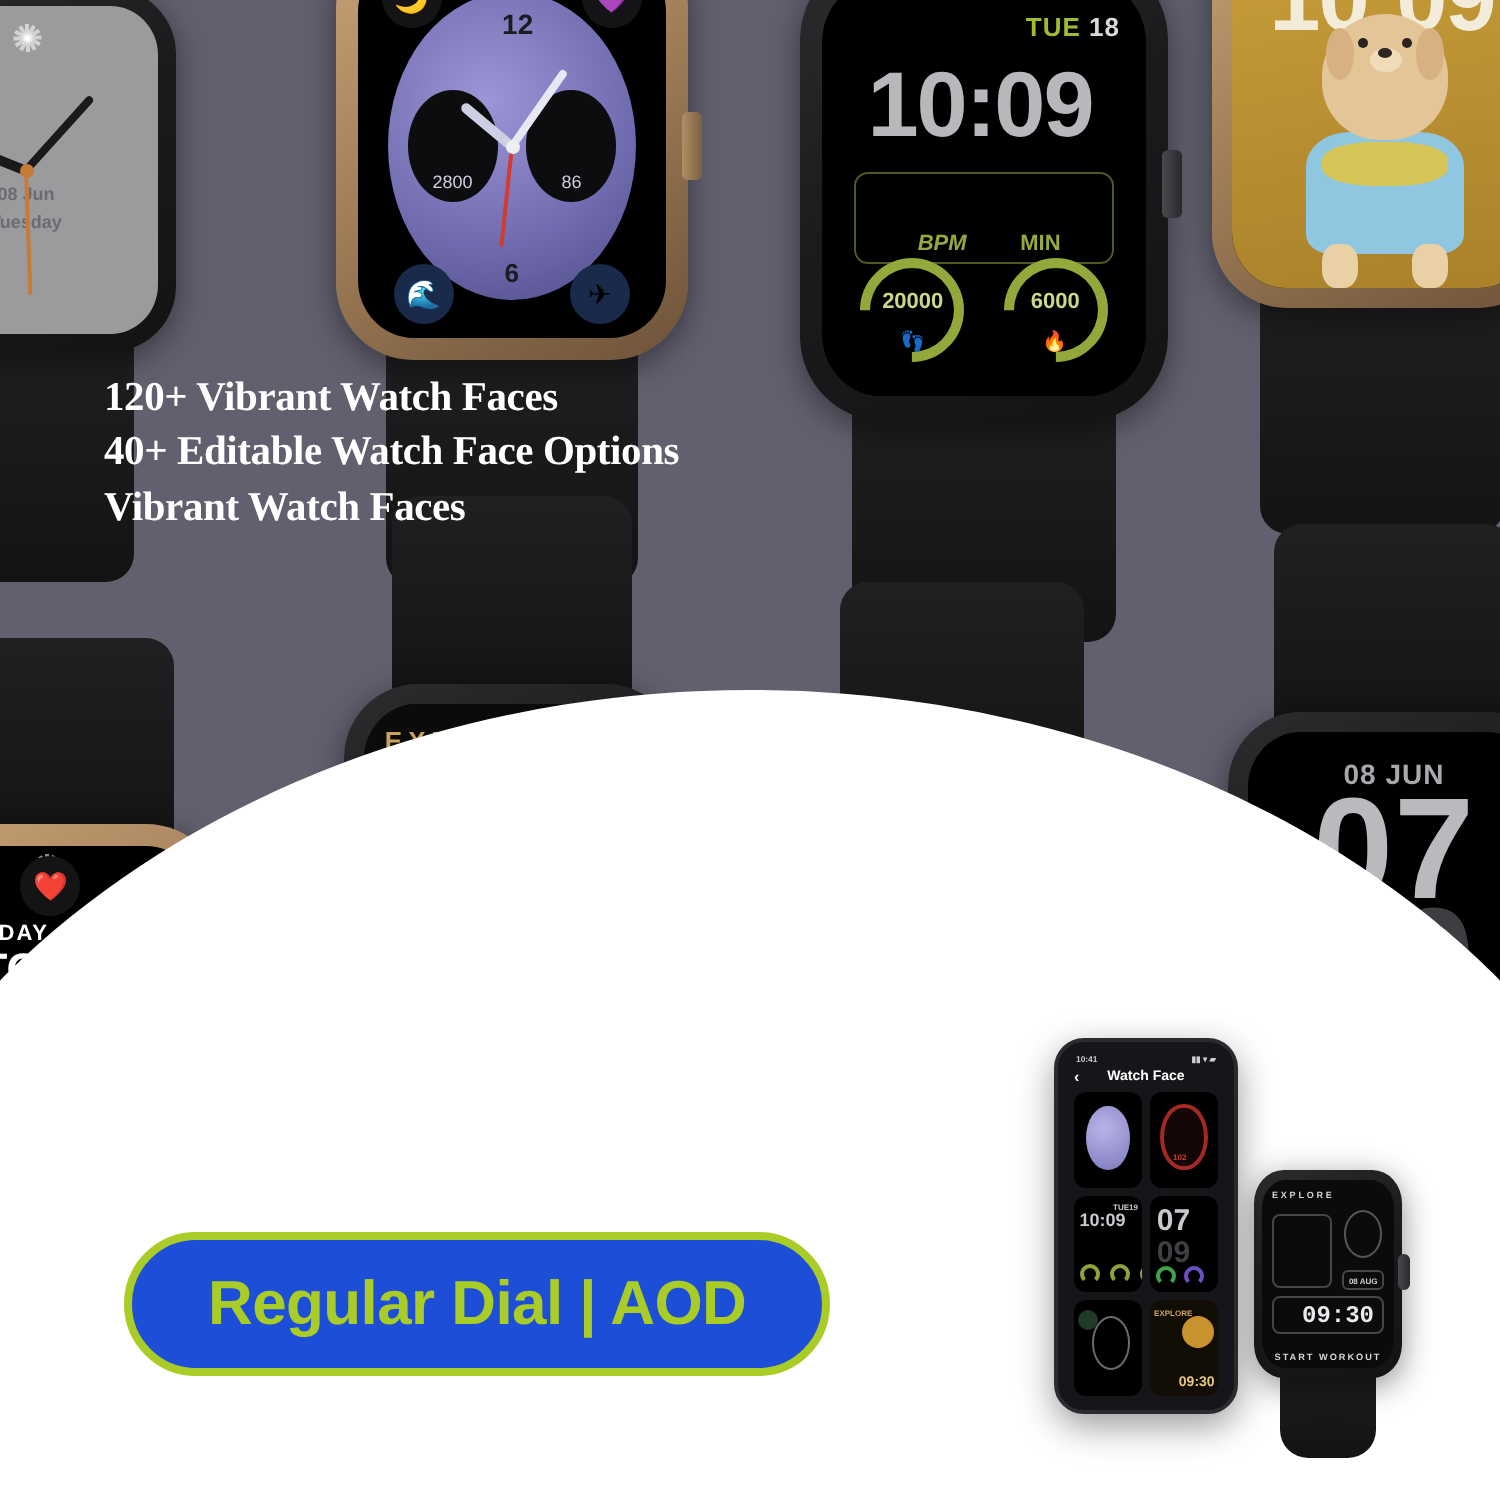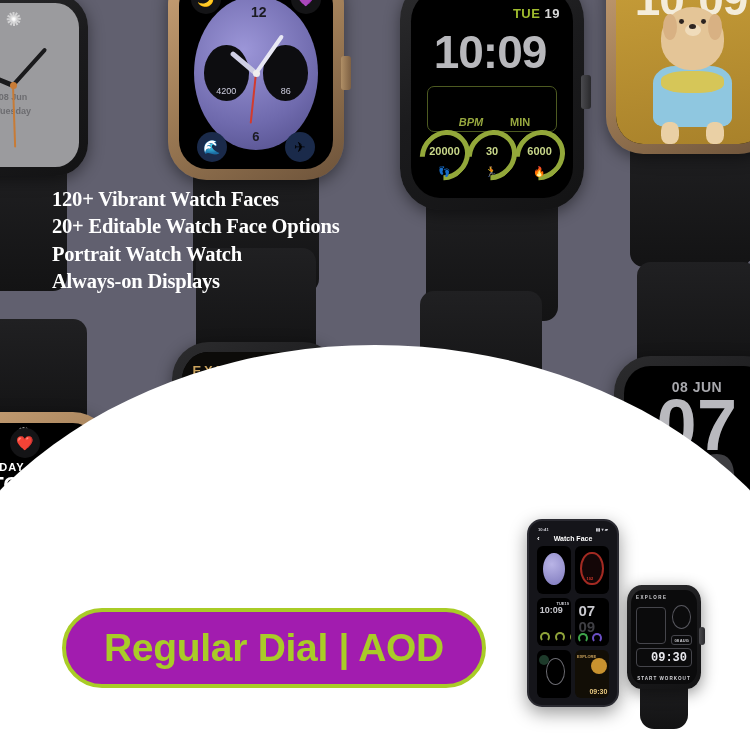--- a/index.html
+++ b/index.html
@@ -145,22 +145,22 @@
   .features {
     position:absolute; left:52px; top:186px; width:430px;
     color:#fff; font-weight:700; font-size:20.5px; line-height:1.33;
     letter-spacing:-.2px;
   }
   .features div { white-space:nowrap;font-family:Liberation Serif, serif; }
 
   .badge {
     position:absolute; left:62px; bottom:62px;
     padding:14px 38px; border:4px solid #a9cc27; border-radius:40px;
-    color:#a9cc27; font-size:39px; font-weight:800; letter-spacing:-.3px;
-    background:#a21caf;
+    color:#a9cc27; font-size:31px; font-weight:800; letter-spacing:-.3px;
+    background:#1d4ed8;
     text-align:right;
   }
 
   
   .phone {
     position:absolute; left:527px; top:519px; width:92px; height:188px;
     background:#15151a; border-radius:15px; border:2px solid #2a2a31;
     box-shadow:0 6px 18px rgba(0,0,0,.4); padding:4px; overflow:hidden; z-index:6;
   }
   .ph-status { display:flex; justify-content:space-between; align-items:center; padding:2px 5px 1px; color:#cfcfd6; font-size:4.2px; font-weight:700; }
@@ -217,57 +217,52 @@
 
       <div class="strap dn"></div>
       <div class="body-shell gold"></div>
       <div class="crown gold"></div>
       <div class="screen">
         <div class="compl" style="left:8%; top:4%;">🌙</div>
         <div class="compl" style="right:8%; top:4%;">💜</div>
         <div class="chr">
           <div class="num" style="left:46%; top:5%; font-size:14px; color:#1b1b22;">12</div>
           <div class="num" style="left:47%; bottom:4%; font-size:13px; color:#1b1b22;">6</div>
-          <div class="sub" style="left:8%; top:32%;">4200</div>
+          <div class="sub" style="left:8%; top:32%;">2800</div>
           <div class="sub" style="right:8%; top:32%;">86</div>
           <div class="hand h" style="transform:translateX(-50%) rotate(-50deg); background:#cfcfe4;"></div>
           <div class="hand m" style="transform:translateX(-50%) rotate(35deg); background:#e8e8f4;"></div>
           <div class="hand s" style="transform:translateX(-50%) rotate(186deg);"></div>
           <div class="pin"></div>
         </div>
         <div class="compl" style="left:12%; bottom:4%; background:#1a2a4a;">🌊</div>
         <div class="compl" style="right:12%; bottom:4%; background:#1a2a4a;">✈</div>
       </div>
     </div>
 
     <div class="watch" style="left:400px; top:-22px; width:184px; height:232px;">
 
       <div class="strap dn"></div>
       <div class="body-shell"></div>
       <div class="crown"></div>
       <div class="screen">
         <div class="f-txt dg-date">
           <span class="lime">TUE</span>
-          <span>19</span>
+          <span>18</span>
         </div>
         <div class="f-txt dg-time">10:09</div>
         <div class="dg-bar">
           <span class="lbl" style="left:24%;font-style:italic;">BPM</span>
           <span class="lbl" style="right:20%;">MIN</span>
         </div>
         <div class="dg-gauges">
           <div class="gauge">
             <div class="ring"></div>
             <div class="gv">20000</div>
             <div class="gi">👣</div>
-          </div>
-          <div class="gauge">
-            <div class="ring"></div>
-            <div class="gv">30</div>
-            <div class="gi">🏃</div>
           </div>
           <div class="gauge">
             <div class="ring"></div>
             <div class="gv">6000</div>
             <div class="gi">🔥</div>
           </div>
         </div>
       </div>
     </div>
 
@@ -436,23 +431,22 @@
       </div>
     </div>
 
   </div>
 
   <div class="curve"></div>
 
 
   <div class="features">
     <div>120+ Vibrant Watch Faces</div>
-    <div>20+ Editable Watch Face Options</div>
-    <div>Portrait Watch Watch</div>
-    <div>Always-on Displays</div>
+    <div>40+ Editable Watch Face Options</div>
+    <div>Vibrant Watch Faces</div>
   </div>
 
   <div class="badge">Regular Dial | AOD</div>
 
   <div class="phone">
     <div class="ph-status">
       <span>10:41</span>
       <span>▮▮ ▾ ▰</span>
     </div>
     <div class="ph-title">

